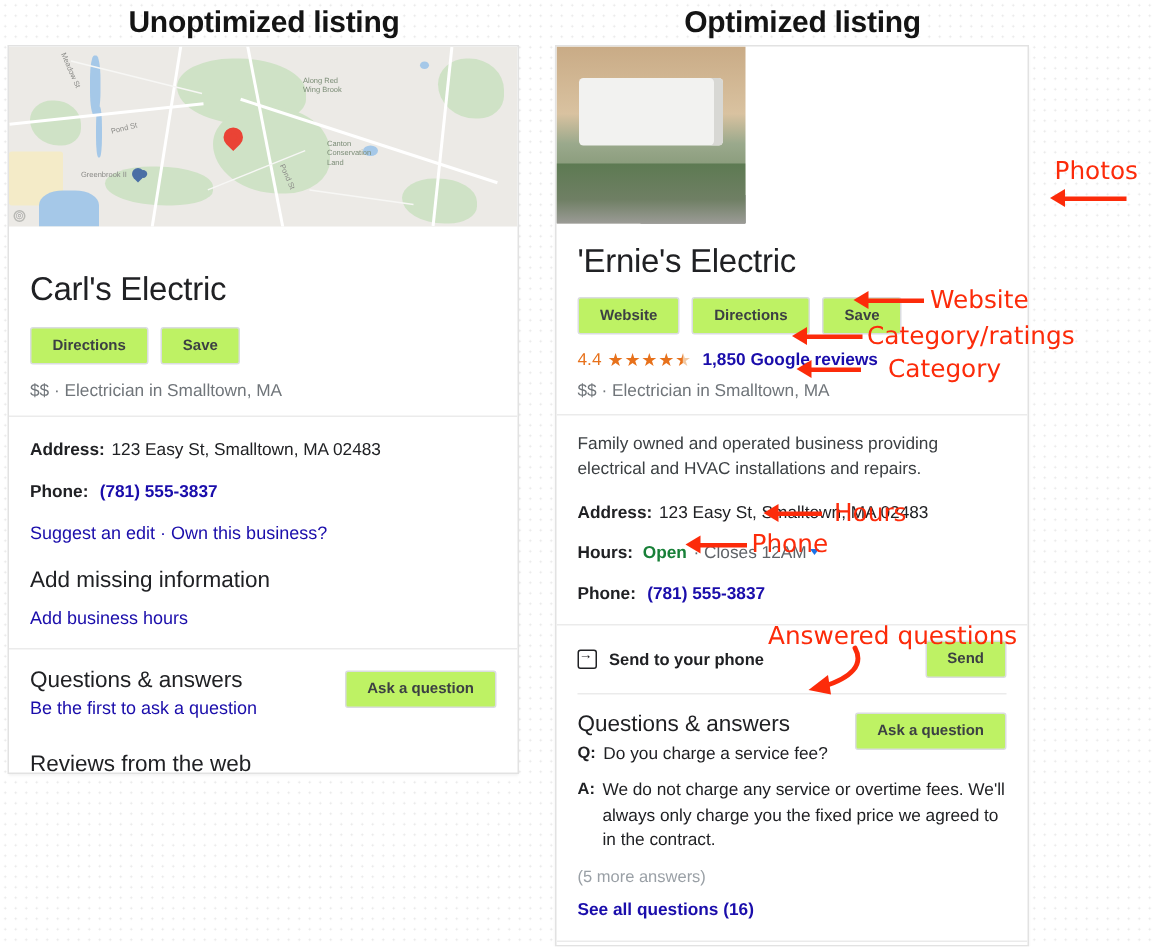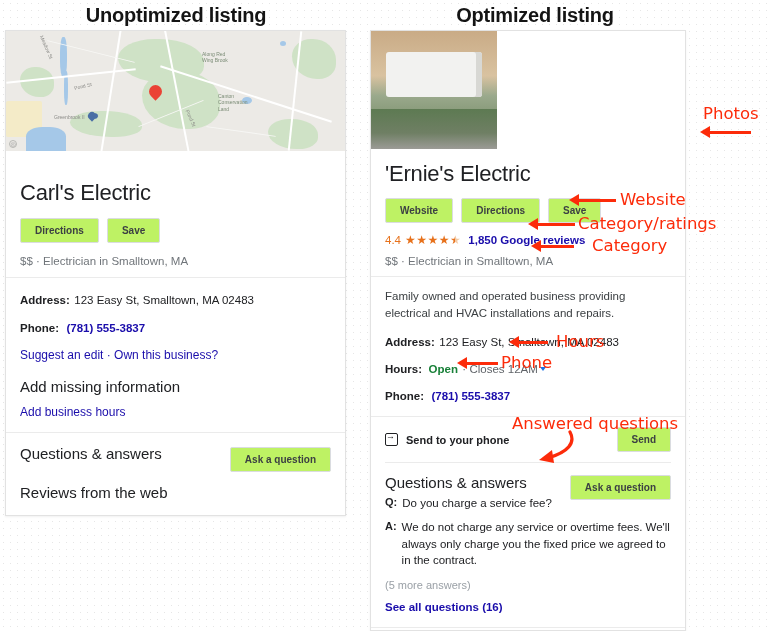--- a/index.html
+++ b/index.html
@@ -250,20 +250,21 @@
       </div>
       <div class="lnk" style="margin-bottom:16px;">Suggest an edit · Own this business?</div>
 
       <div class="sect-h" style="margin-bottom:10px;">Add missing information</div>
       <div class="lnk" style="margin-bottom:13px;">Add business hours</div>
     </div>
     <div class="divider"></div>
 
     <div style="padding:12px 14px 0 14px;position:relative;">
       <div class="sect-h">Questions &amp; answers</div>
+      <div class="lnk" style="margin-top:3px;">Be the first to ask a question</div>
       <button class="gbtn" style="position:absolute;right:14px;top:14px;">Ask a question</button>
       <div class="sect-h" style="margin-top:22px;">Reviews from the web</div>
 
     </div>
   </div>
 
   <div class="card" id="card-right">
 
     <div class="photos">
       <div class="photo p2">

